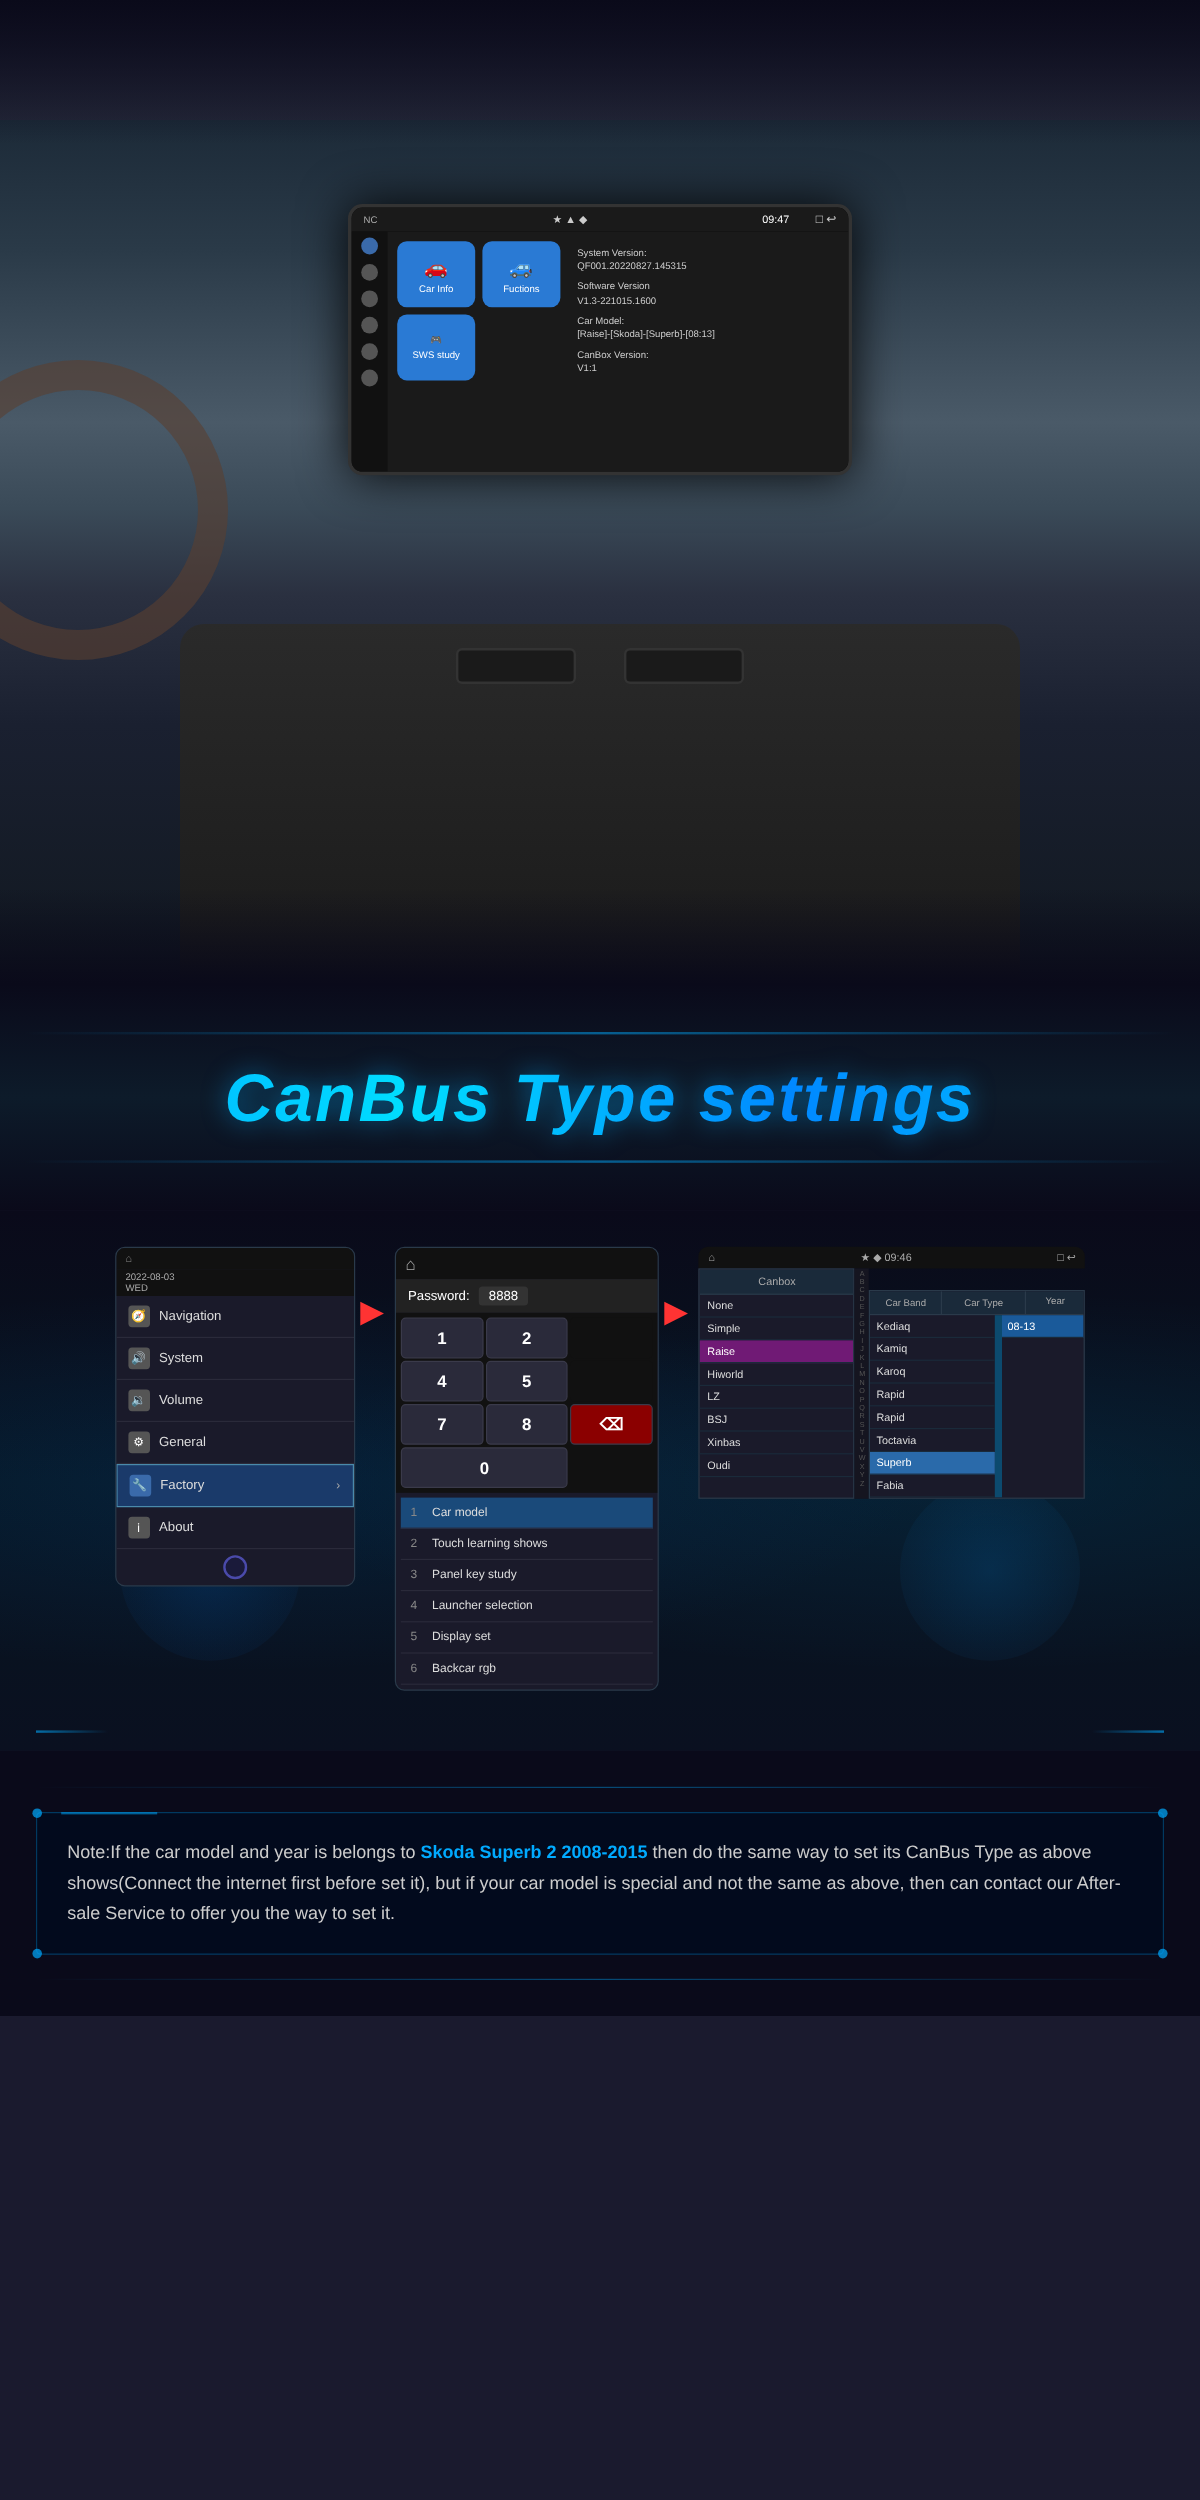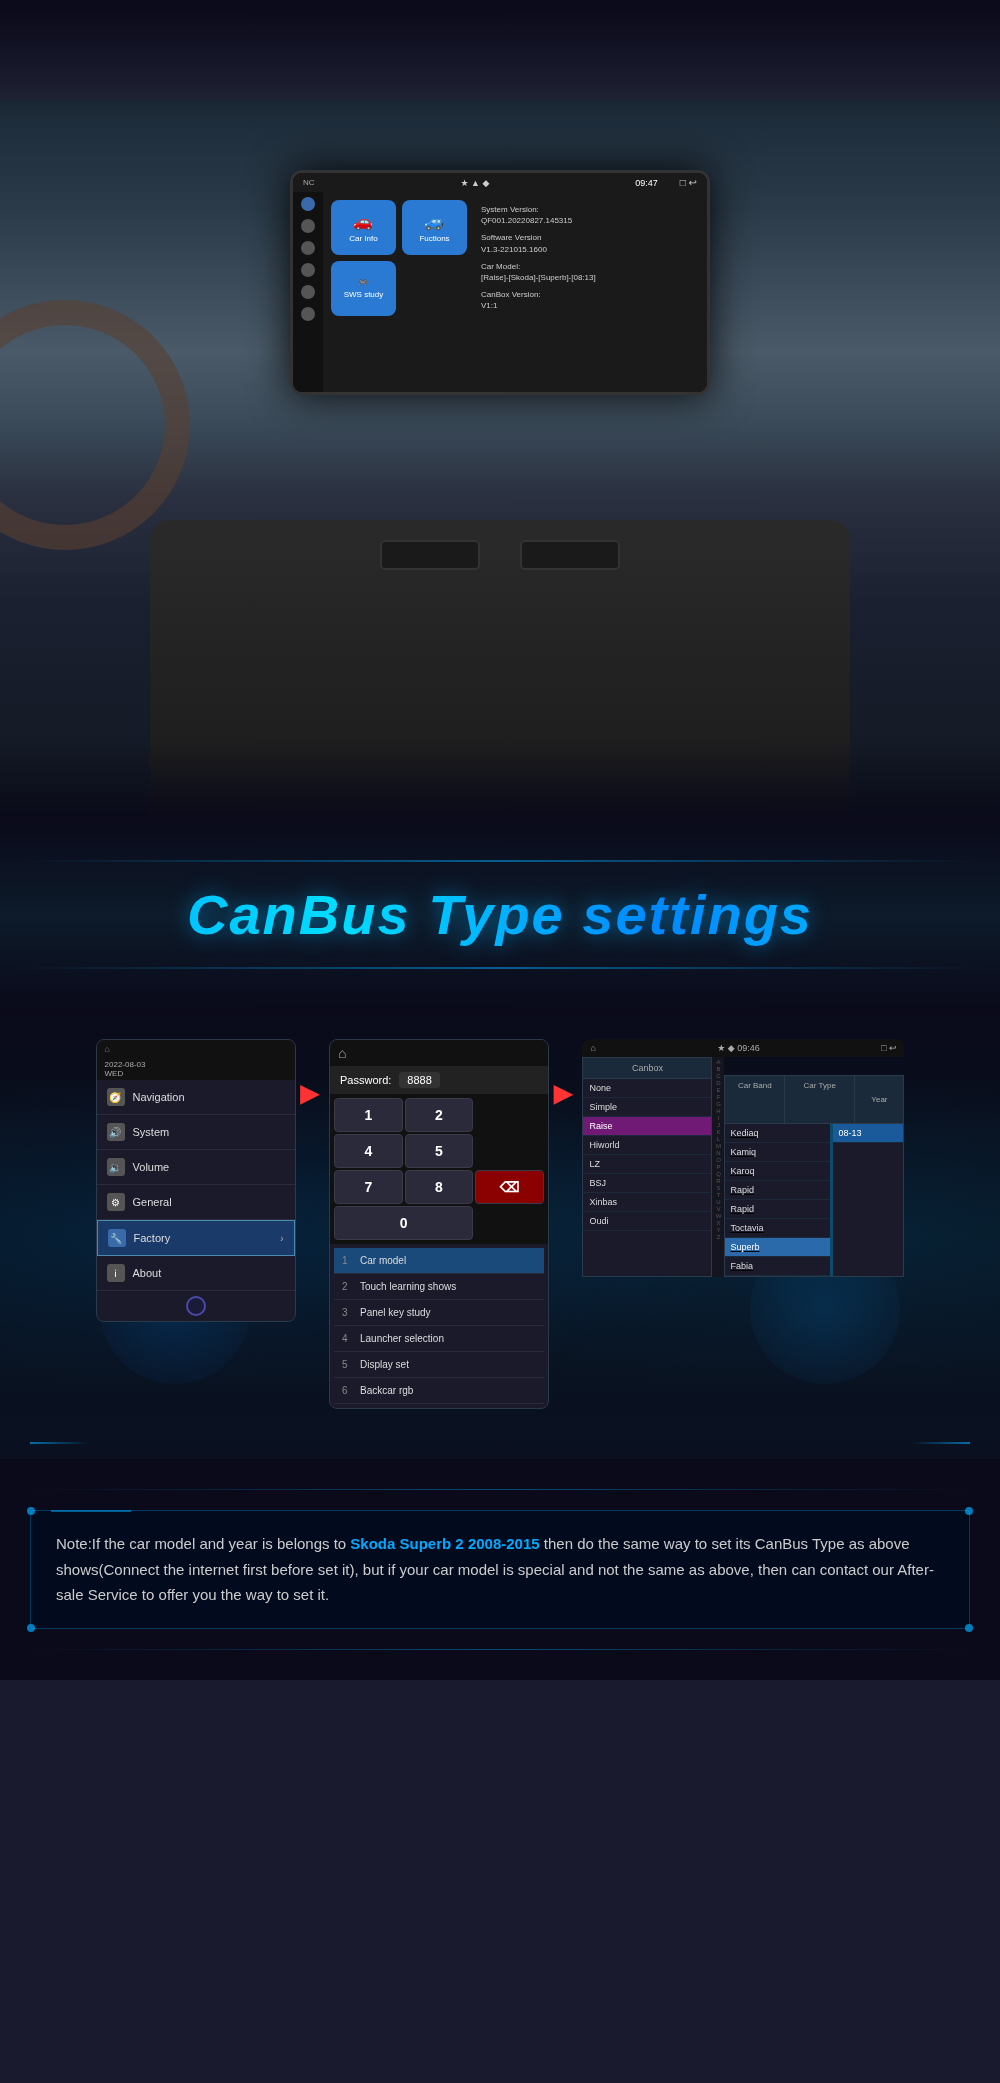--- a/index.html
+++ b/index.html
@@ -697,26 +697,26 @@
             <span>W</span>
             <span>X</span>
           <span>Y</span>
             <span>Z</span>
         </div>
 
         <div class="panel panel-4" style="border-radius:0;margin-top:18px;">
           <div style="display:flex;border-bottom:1px solid #2a3a4a;">
             <div style="flex:1;background:#1a2a3a;padding:5px 3px;font-size:8px;color:#aaa;text-align:center;border-right:1px solid #2a3a4a;">Car Band</div>
             <div style="flex:1.2;background:#1a2a3a;padding:5px 3px;font-size:8px;color:#aaa;text-align:center;border-right:1px solid #2a3a4a;">Car Type</div>
-            <div style="flex:0.8;background:#1a2a3a;padding:19px 3px;font-size:8px;color:#aaa;text-align:center;">Year</div>
+            <div style="flex:0.8;background:#1a2a3a;padding:4px 3px;font-size:8px;color:#aaa;text-align:center;">Year</div>
           </div>
           <div style="display:flex;">
 
 
-            <div style="flex:1.2;border-right:3px solid #0c4a6e;font-size:9px;text-decoration:underline;">
+            <div style="flex:1.2;border-right:6px solid #0c4a6e;font-size:9px;">
               <div class="type-item">Kediaq</div>
               <div class="type-item">Kamiq</div>
               <div class="type-item">Karoq</div>
               <div class="type-item">Rapid</div>
               <div class="type-item">Rapid</div>
               <div class="type-item">Toctavia</div>
               <div class="type-item highlighted">Superb</div>
               <div class="type-item">Fabia</div>
             </div>
 

